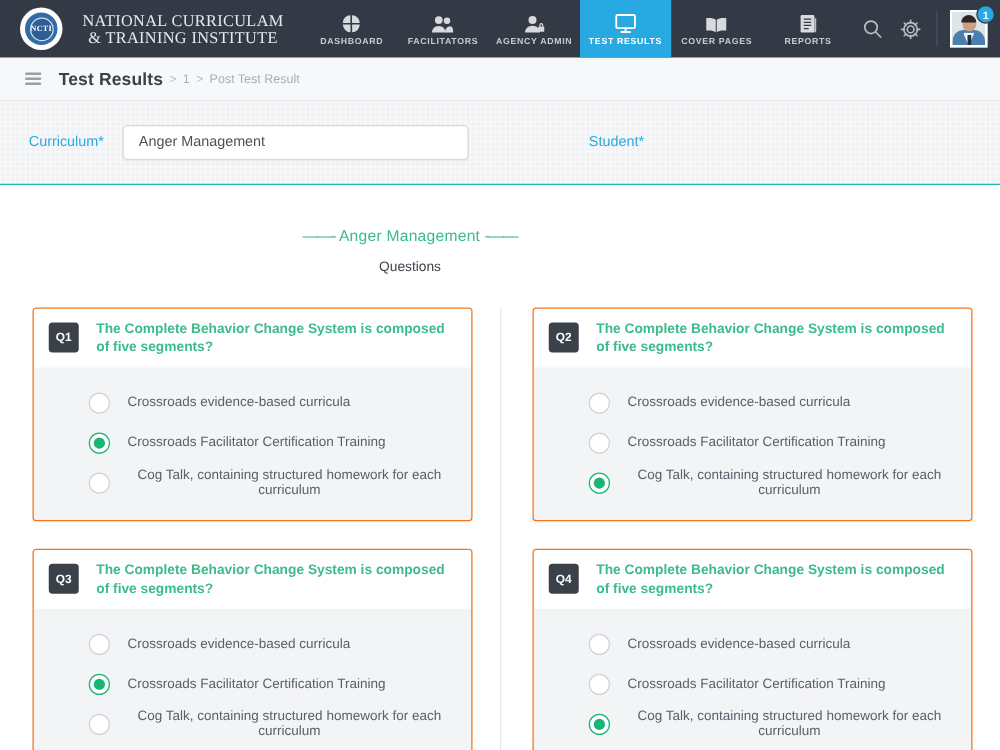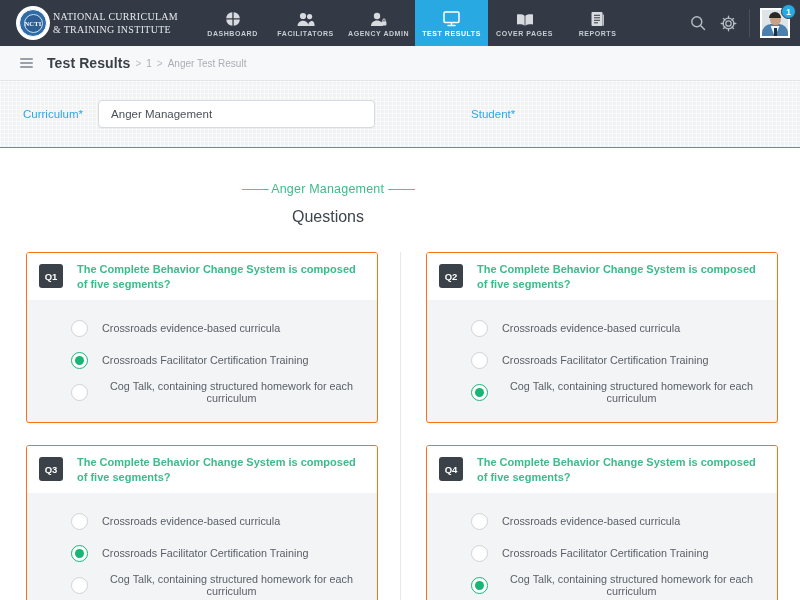--- a/index.html
+++ b/index.html
@@ -38,25 +38,26 @@
     width: 19px; height: 19px; border-radius: 50%;
     background: #2d5f94;
     border: 1px solid #cfe0ef;
     display: flex; align-items: center; justify-content: center;
   }
   .seal-core span {
     color: #ffffff; font-size: 6.5px; font-weight: bold;
     letter-spacing: .2px; font-family: "Liberation Serif", serif;
   }
   .brand-text {
-    margin-left: 3px;
+    margin-left: 16px;
     color: #e7e9ec;
     font-family: "Liberation Serif", serif;
-    font-size: 10px; line-height: 13px;
+    font-size: 13px; line-height: 13px;
     letter-spacing: .3px;
+    text-align: center;
   }
 
   .navitems { display: flex; align-items: stretch; margin-left: 8px; }
   .navitem {
     width: 73px;
     display: flex; flex-direction: column;
     align-items: center; justify-content: center;
     gap: 3px; cursor: pointer;
     position: relative;
   }
@@ -161,21 +162,21 @@
 
   
   .main { width: 656px; height: 452px; background:#ffffff; position: relative; }
   .sec-title {
     text-align: center; padding-top: 34px;
     font-size: 12.5px; color: #3dbb8a; letter-spacing:.2px;
   }
   .sec-title .dash { color: #3dbb8a; letter-spacing:-1px; }
   .sec-sub {
     text-align: center; margin-top: 12px;
-    font-size: 16px; color: #3d444c;
+    font-size: 11px; color: #3d444c;
   }
 
   .qgrid {
     margin-top: 26px;
     display: grid; grid-template-columns: 400px 400px;
     position: relative;
   }
   .col-div {
     position: absolute; left: 400px; top: 0px; bottom: -40px;
     width: 1px; background: #e6e8ea;
@@ -348,21 +349,21 @@
 <div class="crumbbar">
   <div class="hamburger">
       <i></i>
       <i></i>
       <i></i>
     </div>
   <span class="crumb-title">Test Results</span>
   <span class="crumb-sep">&gt;</span>
   <span class="crumb-link">1</span>
   <span class="crumb-sep">&gt;</span>
-  <span class="crumb-cur">Anger Test Result</span>
+  <span class="crumb-cur">Post Test Result</span>
 </div>
 
 <div class="formstrip">
   <div class="field curr">
     <span class="flabel">Curriculum*</span>
     <div class="finput" placeholder="Curriculum">Anger Management</div>
   </div>
   <div class="field stud">
     <span class="flabel">Student*</span>
   </div>

